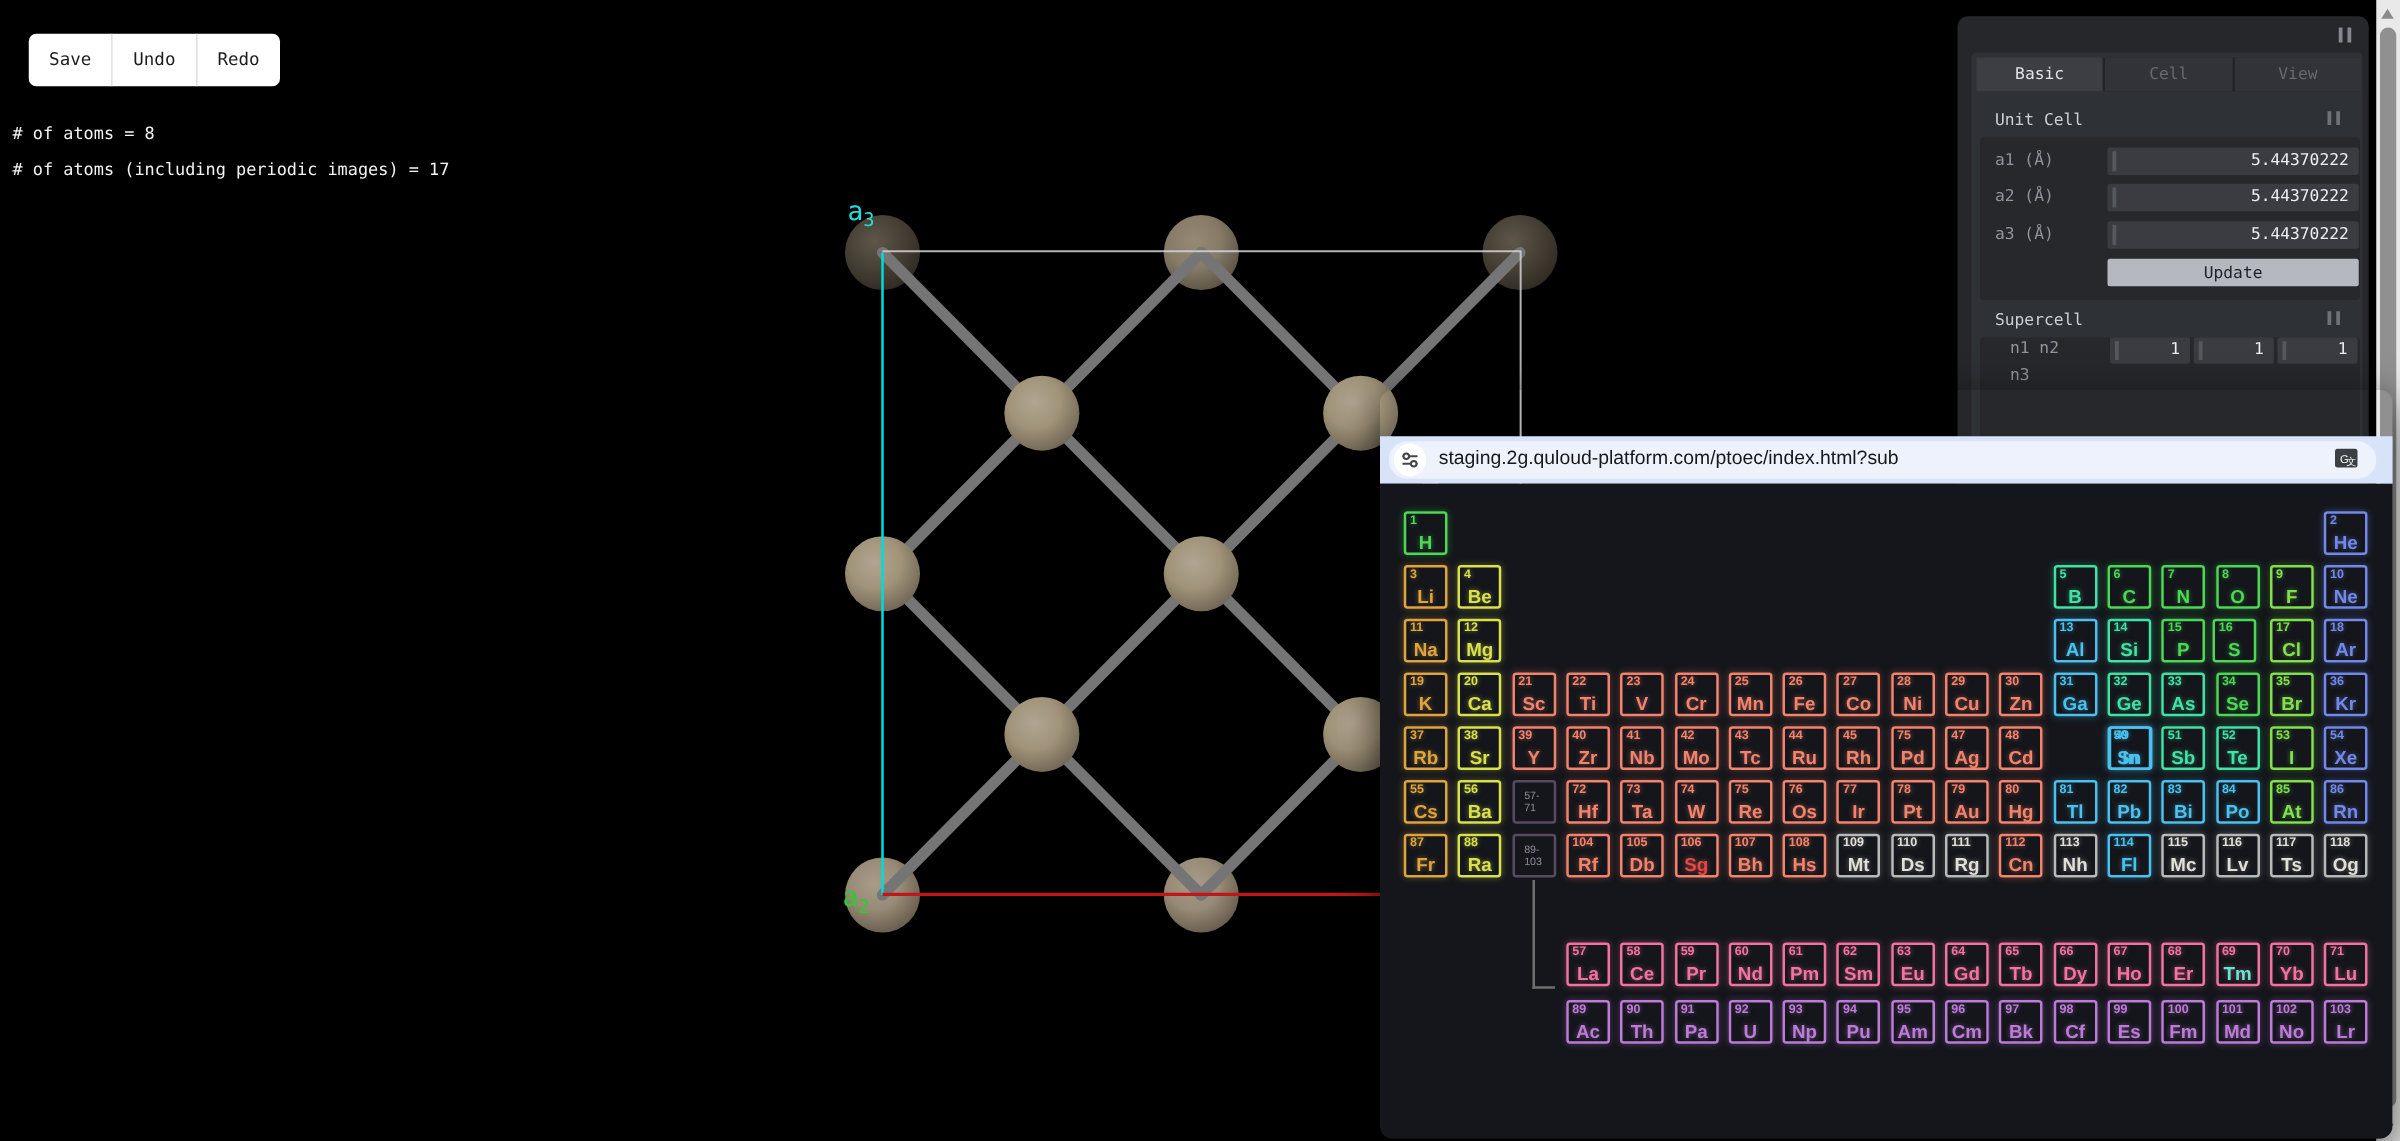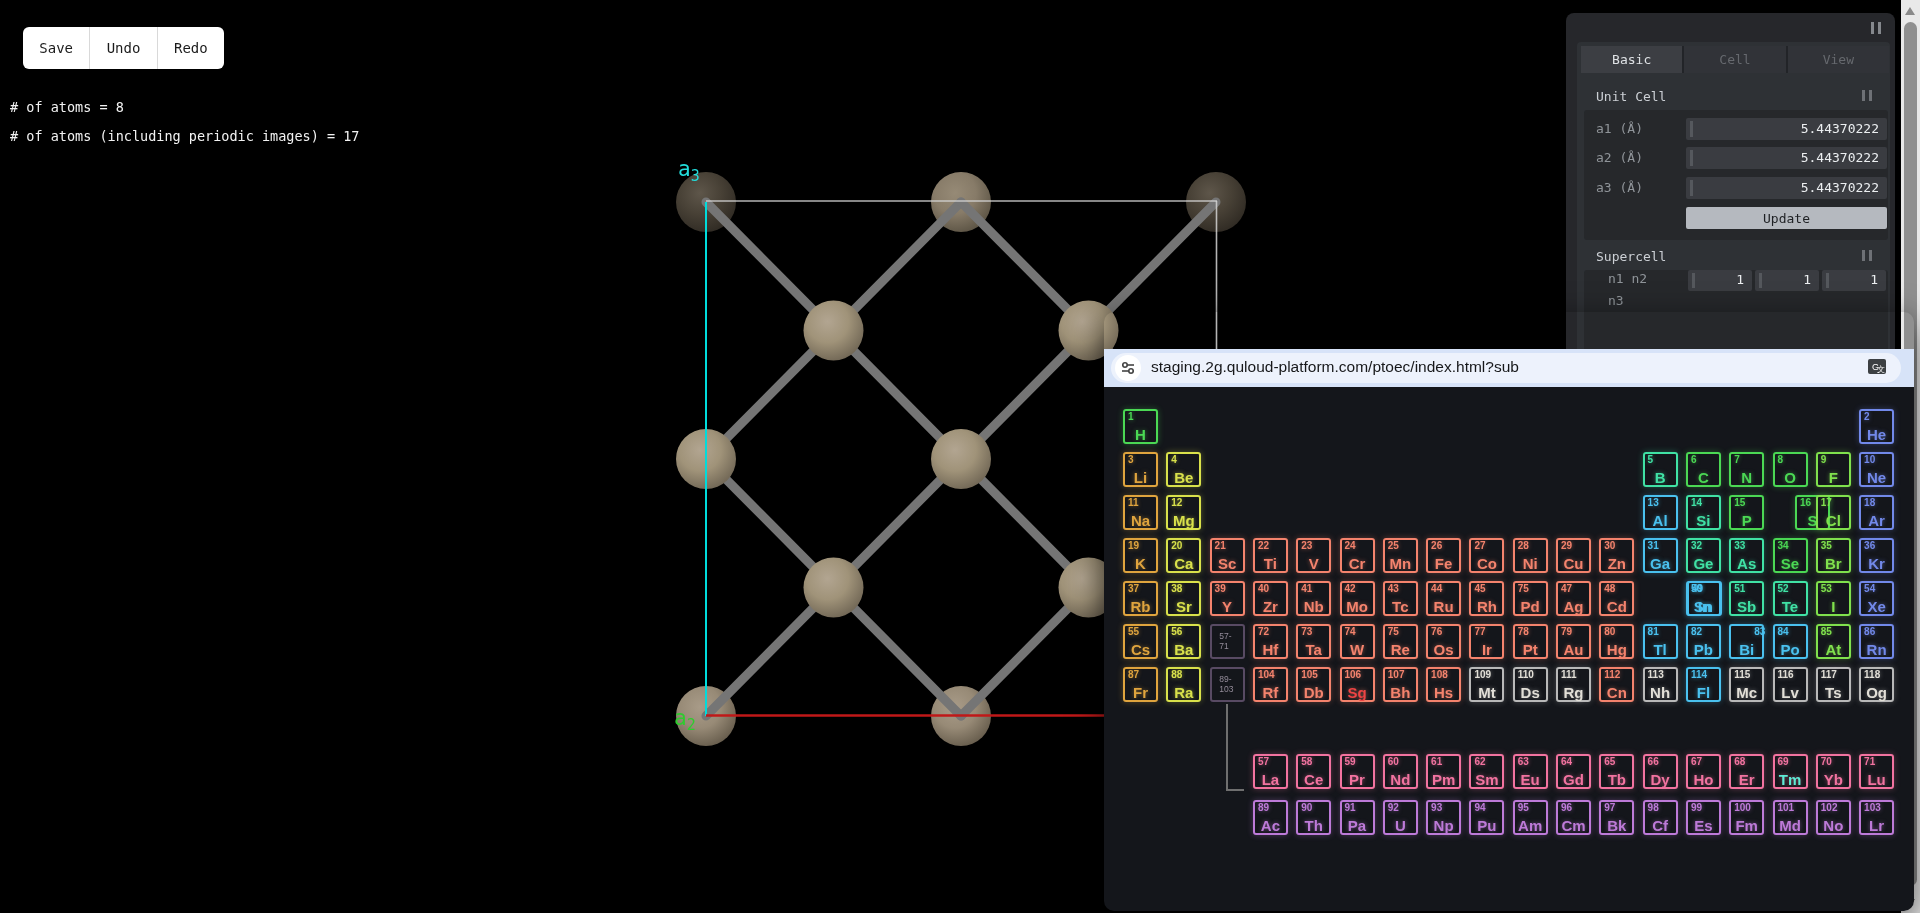--- a/index.html
+++ b/index.html
@@ -273,21 +273,21 @@
         <span class="sym" style="color: rgb(74, 193, 239); text-shadow: rgba(74, 193, 239, 0.533) 0px 0px 4px;">Al</span>
       </div>
       <div class="tile" style="left: 581.9px; top: 108.1px; border-color: rgb(64, 226, 165); box-shadow: rgba(64, 226, 165, 0.333) 0px 0px 6px;">
         <span class="num" style="color: rgb(64, 226, 165); text-shadow: rgba(64, 226, 165, 0.533) 0px 0px 4px;">14</span>
         <span class="sym" style="color: rgb(64, 226, 165); text-shadow: rgba(64, 226, 165, 0.533) 0px 0px 4px;">Si</span>
       </div>
       <div class="tile" style="left: 625.2px; top: 108.1px; border-color: rgb(75, 216, 84); box-shadow: rgba(75, 216, 84, 0.333) 0px 0px 6px;">
         <span class="num" style="color: rgb(75, 216, 84); text-shadow: rgba(75, 216, 84, 0.533) 0px 0px 4px;">15</span>
         <span class="sym" style="color: rgb(75, 216, 84); text-shadow: rgba(75, 216, 84, 0.533) 0px 0px 4px;">P</span>
       </div>
-      <div class="tile" style="left: 691px; top: 108.1px; border-color: rgb(75, 216, 84); box-shadow: rgba(75, 216, 84, 0.333) 0px 0px 6px;">
+      <div class="tile" style="left: 666px; top: 108.1px; border-color: rgb(75, 216, 84); box-shadow: rgba(75, 216, 84, 0.333) 0px 0px 6px;">
         <span class="num" style="color: rgb(75, 216, 84); text-shadow: rgba(75, 216, 84, 0.533) 0px 0px 4px;">16</span>
         <span class="sym" style="color: rgb(75, 216, 84); text-shadow: rgba(75, 216, 84, 0.533) 0px 0px 4px;">S</span>
       </div>
       <div class="tile" style="left: 711.8px; top: 108.1px; border-color: rgb(128, 225, 77); box-shadow: rgba(128, 225, 77, 0.333) 0px 0px 6px;">
         <span class="num" style="color: rgb(128, 225, 77); text-shadow: rgba(128, 225, 77, 0.533) 0px 0px 4px;">17</span>
         <span class="sym" style="color: rgb(128, 225, 77); text-shadow: rgba(128, 225, 77, 0.533) 0px 0px 4px;">Cl</span>
       </div>
       <div class="tile" style="left: 755.1px; top: 108.1px; border-color: rgb(114, 137, 234); box-shadow: rgba(114, 137, 234, 0.333) 0px 0px 6px;">
         <span class="num" style="color: rgb(114, 137, 234); text-shadow: rgba(114, 137, 234, 0.533) 0px 0px 4px;">18</span>
         <span class="sym" style="color: rgb(114, 137, 234); text-shadow: rgba(114, 137, 234, 0.533) 0px 0px 4px;">Ar</span>
@@ -482,21 +482,21 @@
       </div>
       <div class="tile" style="left: 538.6px; top: 236.8px; border-color: rgb(74, 193, 239); box-shadow: rgba(74, 193, 239, 0.333) 0px 0px 6px;">
         <span class="num" style="color: rgb(74, 193, 239); text-shadow: rgba(74, 193, 239, 0.533) 0px 0px 4px;">81</span>
         <span class="sym" style="color: rgb(74, 193, 239); text-shadow: rgba(74, 193, 239, 0.533) 0px 0px 4px;">Tl</span>
       </div>
       <div class="tile" style="left: 581.9px; top: 236.8px; border-color: rgb(74, 193, 239); box-shadow: rgba(74, 193, 239, 0.333) 0px 0px 6px;">
         <span class="num" style="color: rgb(74, 193, 239); text-shadow: rgba(74, 193, 239, 0.533) 0px 0px 4px;">82</span>
         <span class="sym" style="color: rgb(74, 193, 239); text-shadow: rgba(74, 193, 239, 0.533) 0px 0px 4px;">Pb</span>
       </div>
       <div class="tile" style="left: 625.2px; top: 236.8px; border-color: rgb(74, 193, 239); box-shadow: rgba(74, 193, 239, 0.333) 0px 0px 6px;">
-        <span class="num" style="color: rgb(74, 193, 239); text-shadow: rgba(74, 193, 239, 0.533) 0px 0px 4px; margin-left: 20px;">83</span>
+        <span class="num" style="color: rgb(74, 193, 239); text-shadow: rgba(74, 193, 239, 0.533) 0px 0px 4px;">83</span>
         <span class="sym" style="color: rgb(74, 193, 239); text-shadow: rgba(74, 193, 239, 0.533) 0px 0px 4px;">Bi</span>
       </div>
       <div class="tile" style="left: 668.5px; top: 236.8px; border-color: rgb(74, 193, 239); box-shadow: rgba(74, 193, 239, 0.333) 0px 0px 6px;">
         <span class="num" style="color: rgb(74, 193, 239); text-shadow: rgba(74, 193, 239, 0.533) 0px 0px 4px;">84</span>
         <span class="sym" style="color: rgb(74, 193, 239); text-shadow: rgba(74, 193, 239, 0.533) 0px 0px 4px;">Po</span>
       </div>
       <div class="tile" style="left: 711.8px; top: 236.8px; border-color: rgb(128, 225, 77); box-shadow: rgba(128, 225, 77, 0.333) 0px 0px 6px;">
         <span class="num" style="color: rgb(128, 225, 77); text-shadow: rgba(128, 225, 77, 0.533) 0px 0px 4px;">85</span>
         <span class="sym" style="color: rgb(128, 225, 77); text-shadow: rgba(128, 225, 77, 0.533) 0px 0px 4px;">At</span>
       </div>

